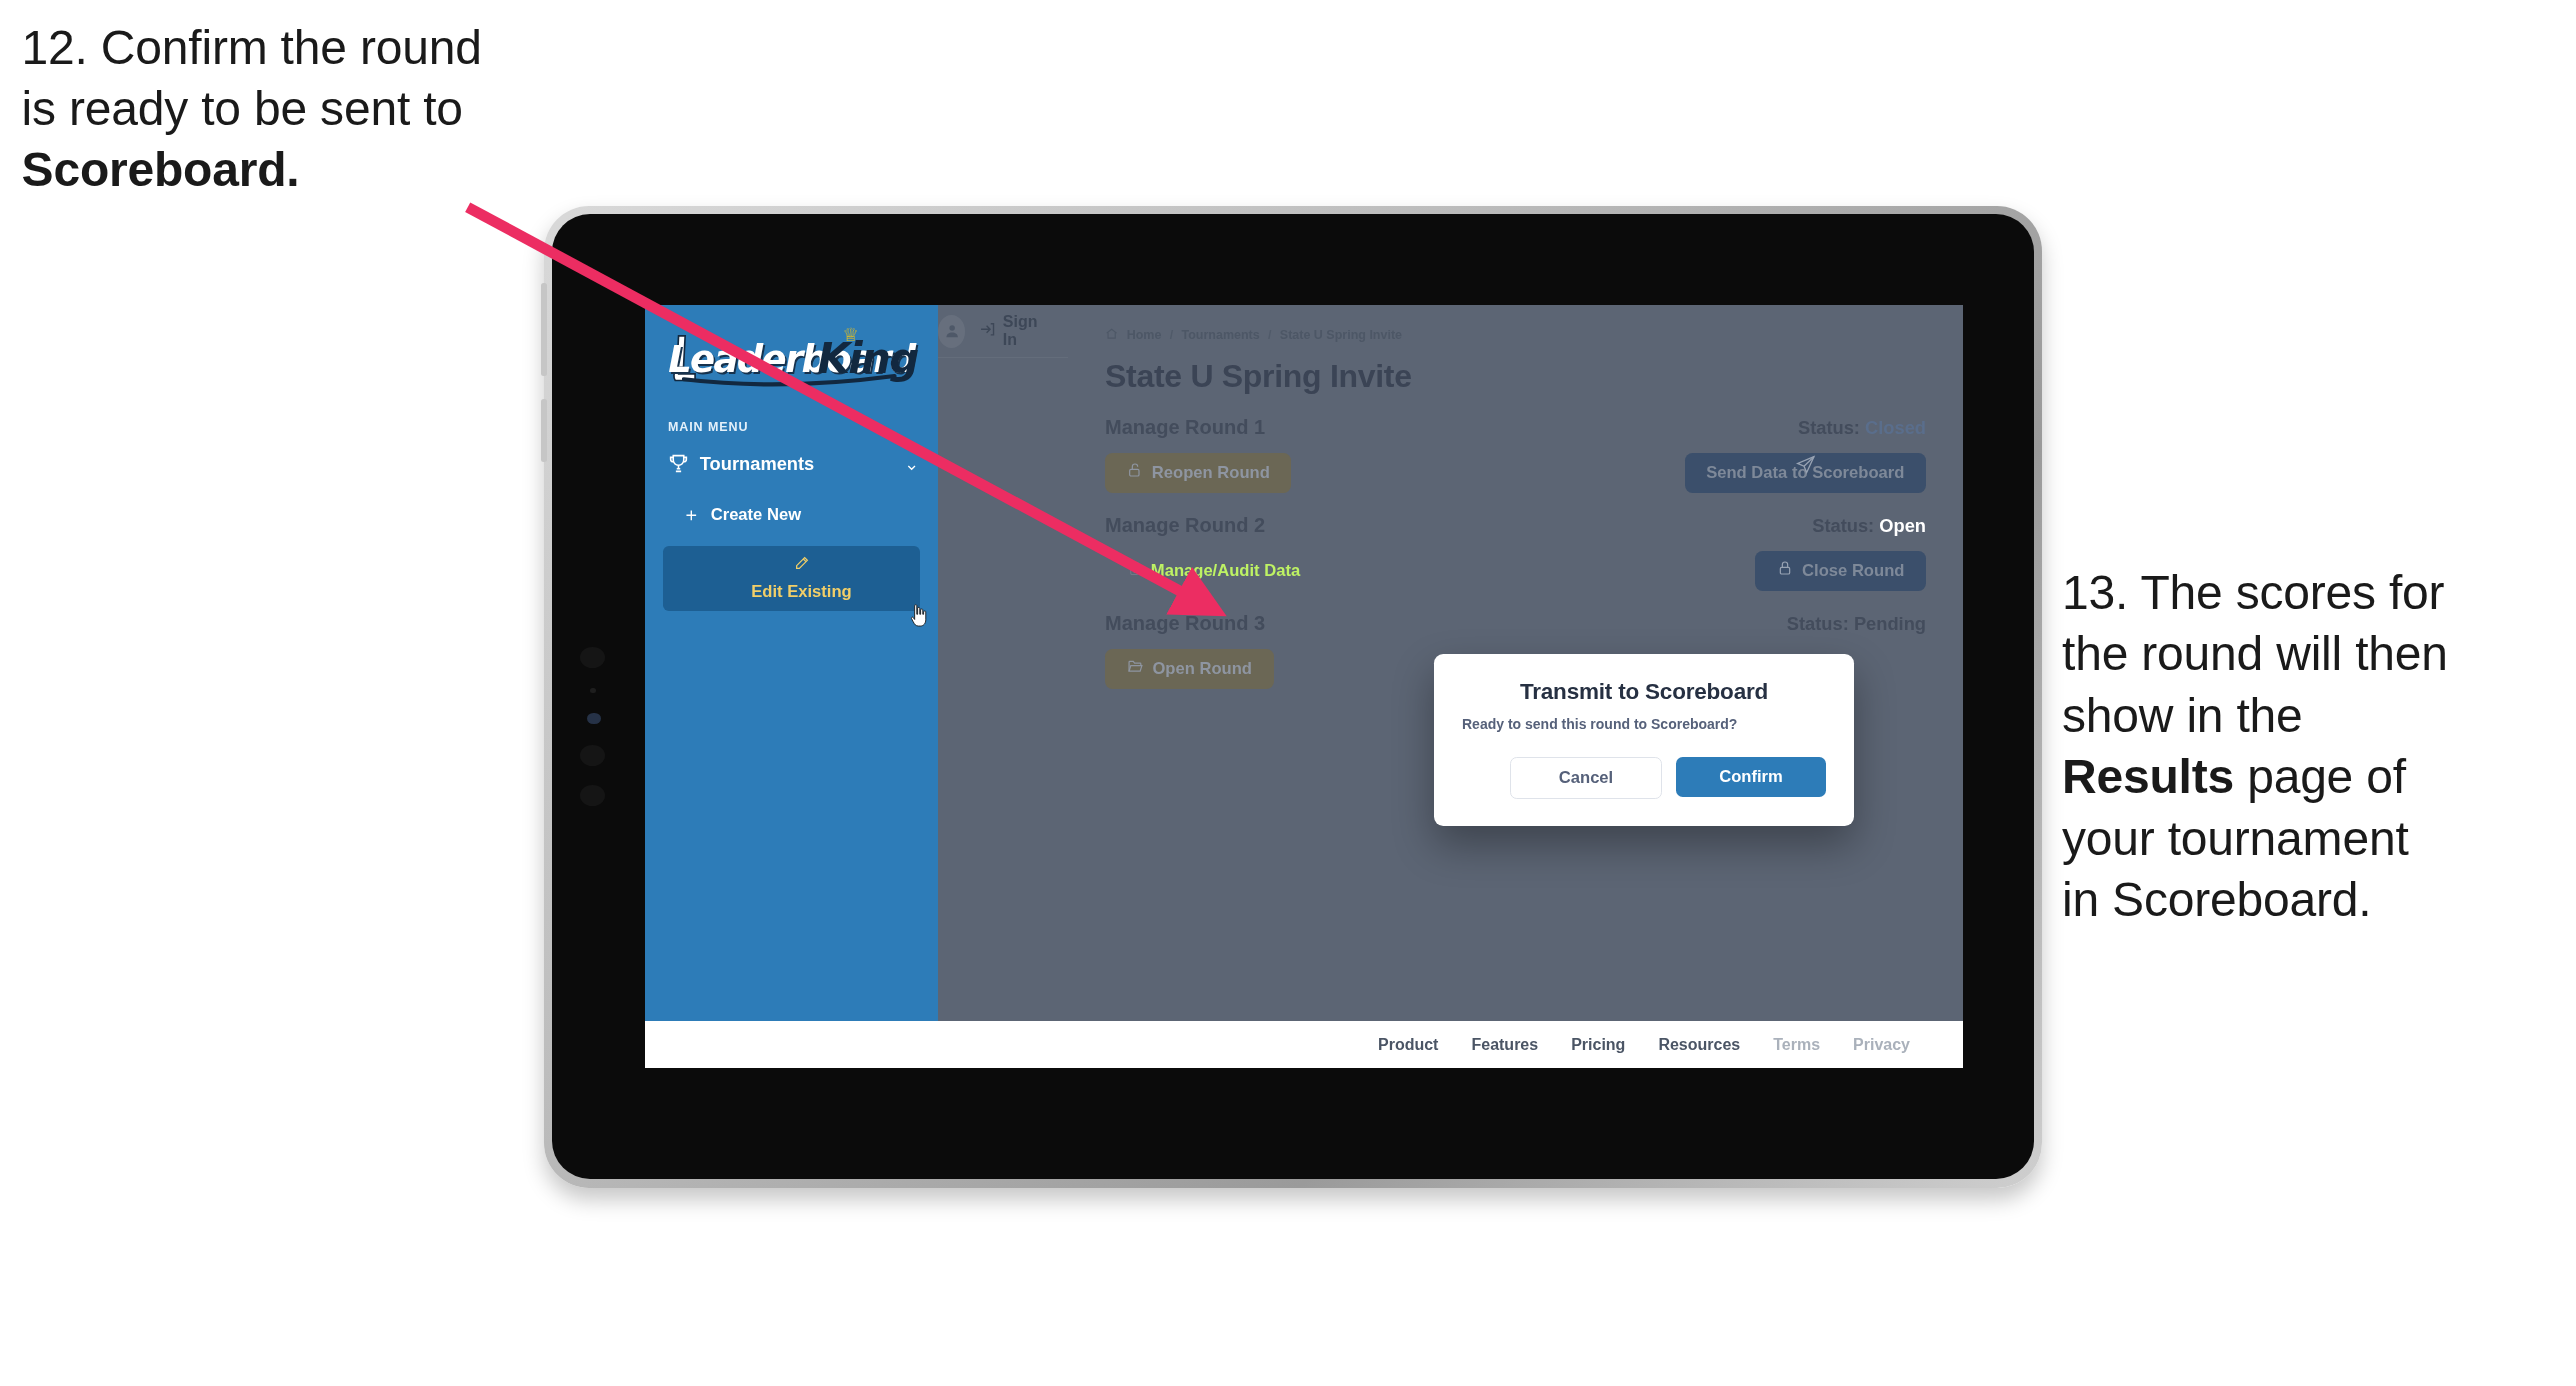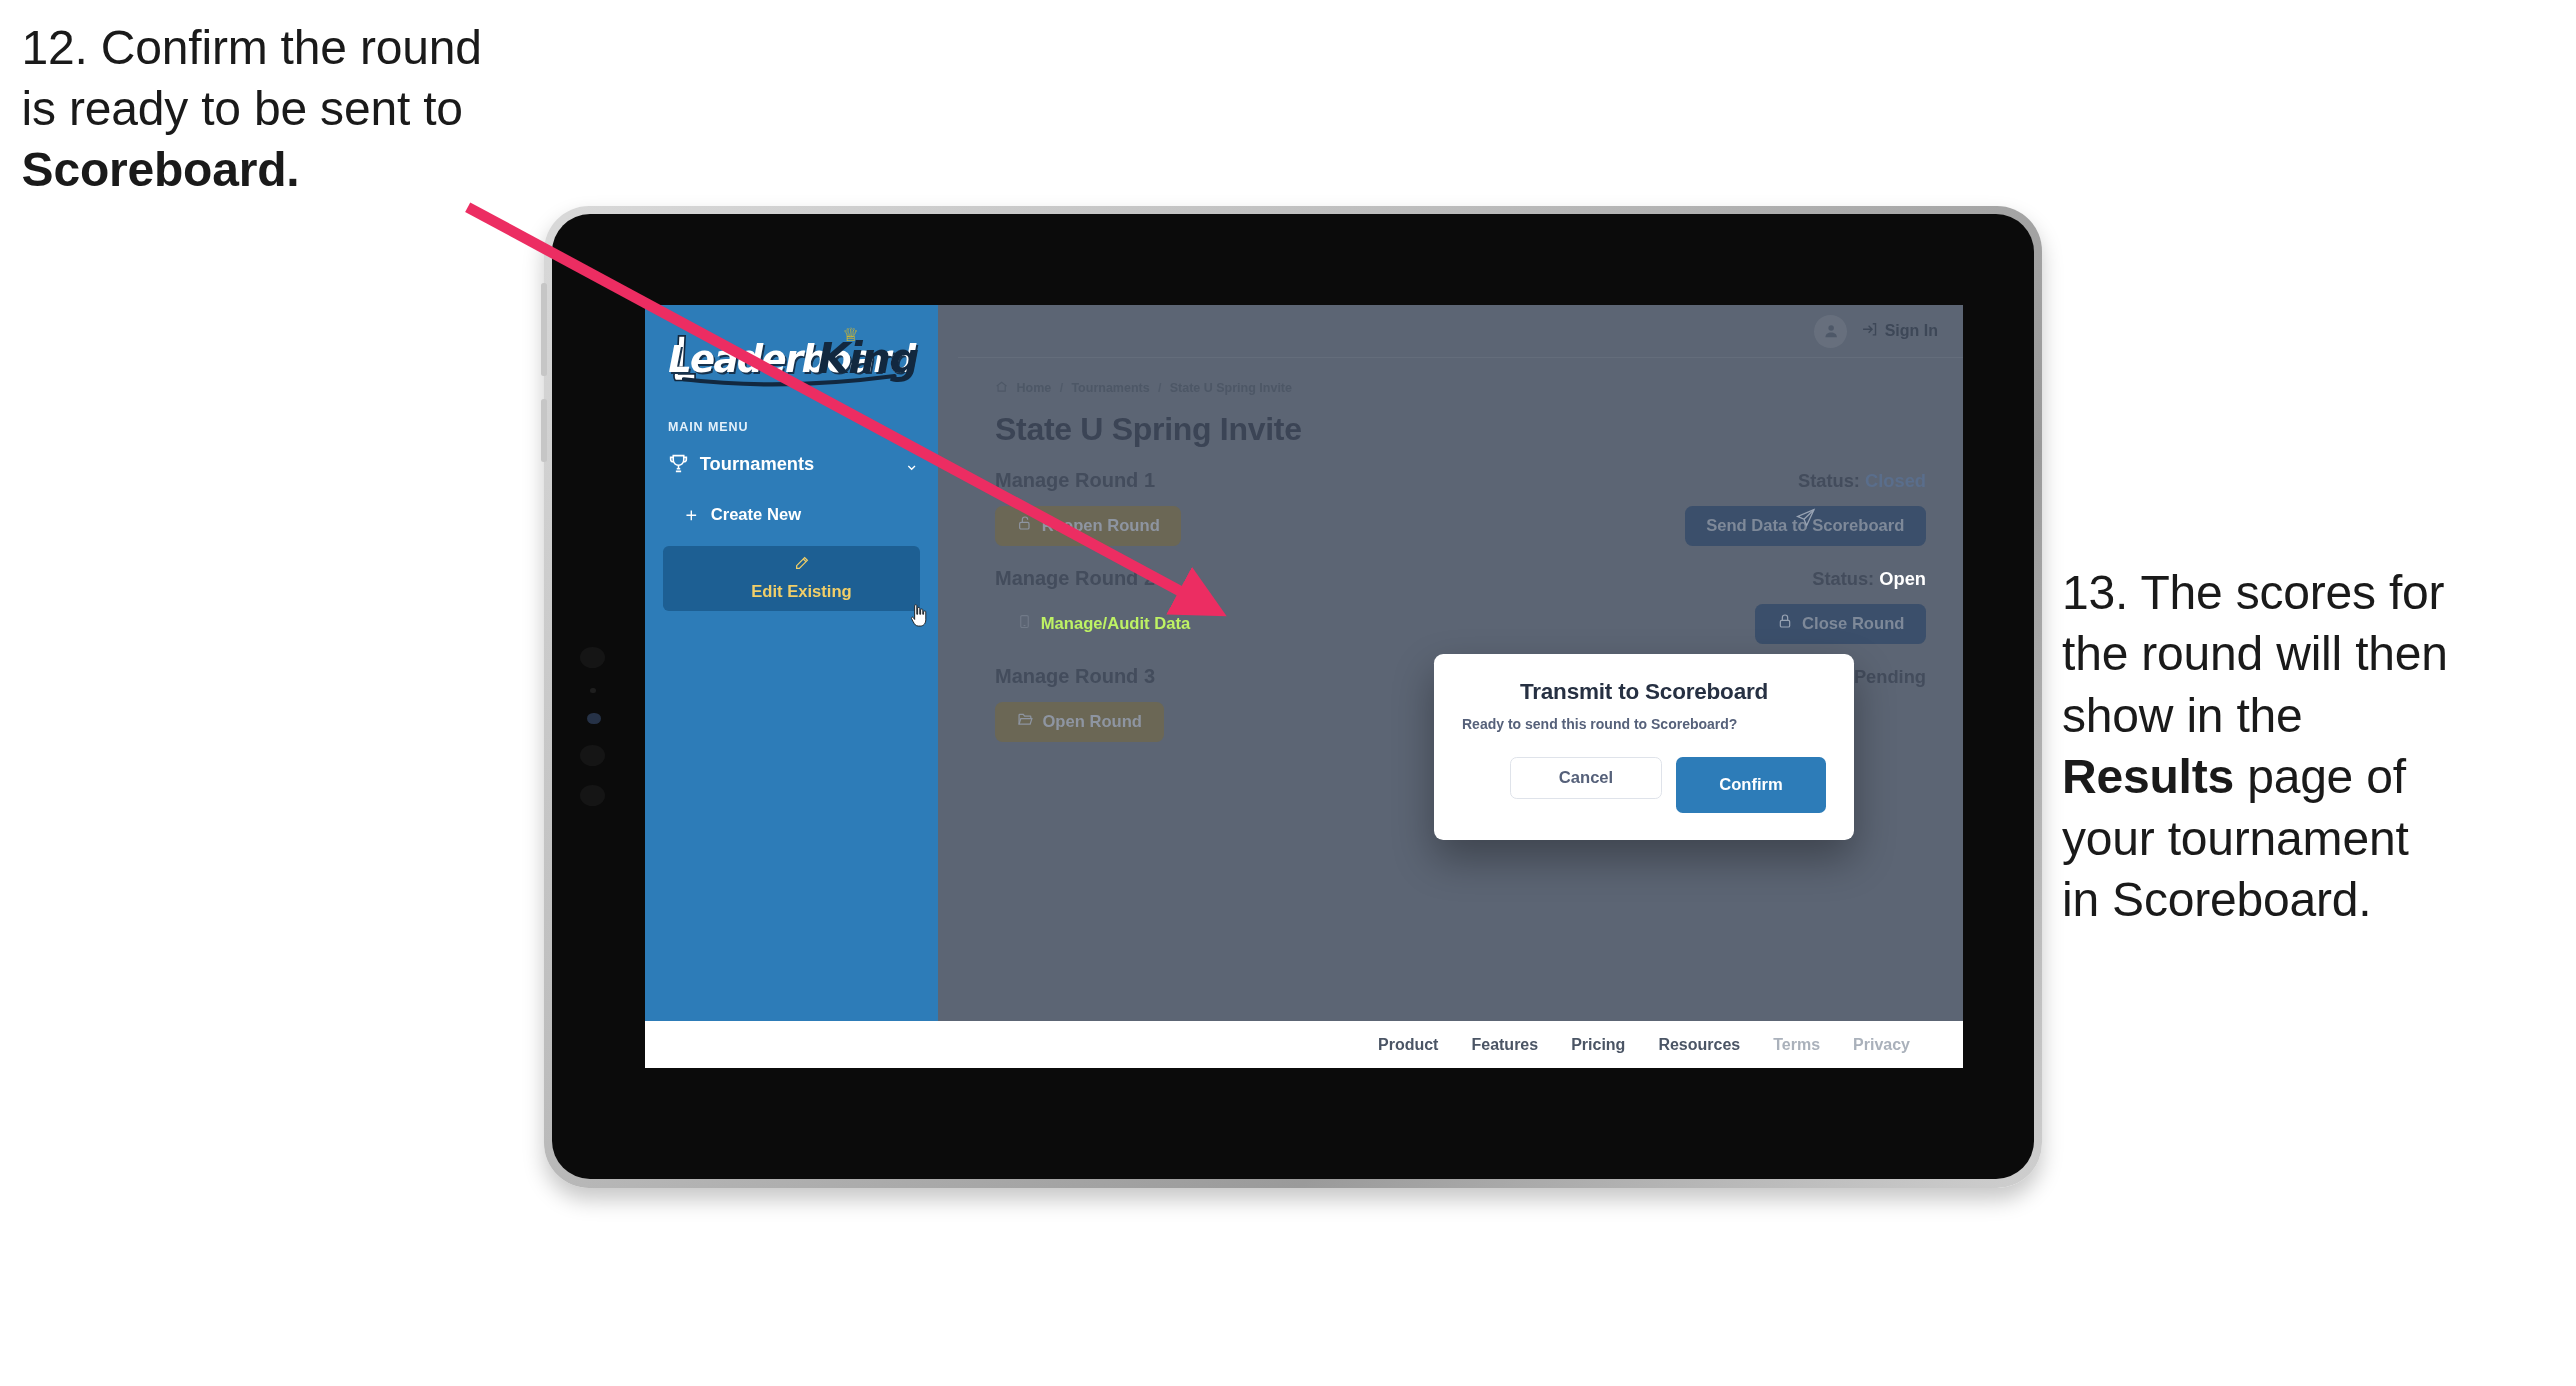--- a/index.html
+++ b/index.html
@@ -221,22 +221,21 @@
     height: 25px;
   }
 
   
   #main-content {
     flex: 1;
     position: relative;
     min-width: 0;
     background: #5c6574;
     display: flex;
-    flex-direction: column;
-    padding-left: 20px;
+    flex-direction: row;
   }
   #app-header {
     height: 52px;
     flex: 0 0 52px;
     display: flex;
     align-items: center;
     justify-content: flex-end;
     gap: 13.3px;
     padding-right: 25px;
     border-bottom: 0.8px solid rgba(255,255,255,0.055);
@@ -397,21 +396,21 @@
     color: #56617a;
     font-size: 16.6px;
     font-weight: 600;
     display: flex;
     align-items: center;
     justify-content: center;
     margin-left: 48px;
   }
   #modal-confirm-button {
     flex: 1;
-    height: 56px;
+    height: 40px;
     border-radius: 6.7px;
     background: #2d7cb8;
     color: #ffffff;
     font-size: 16.6px;
     font-weight: 700;
     display: flex;
     align-items: center;
     justify-content: center;
   }
 </style>

